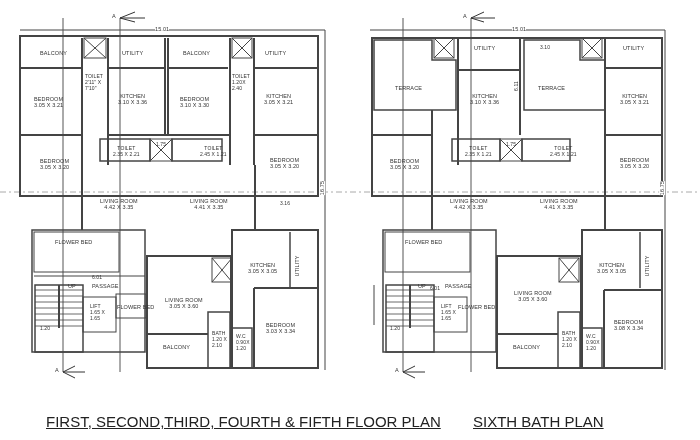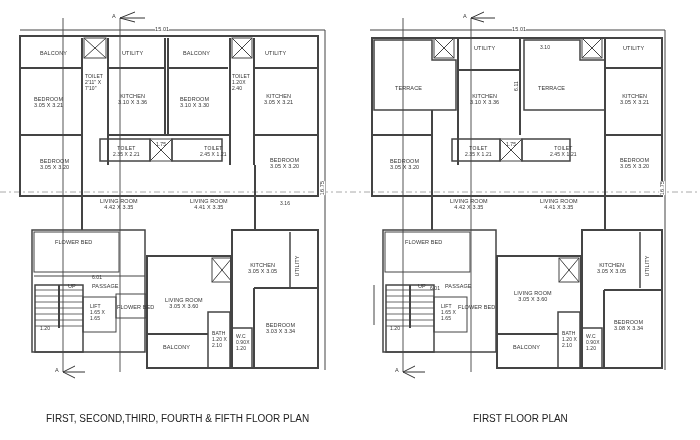--- a/index.html
+++ b/index.html
@@ -1,20 +1,20 @@
 <!DOCTYPE html>
 <html><head>
 <meta charset="utf-8">
 <style>
   html, body { margin:0; padding:0; background:#fff; }
   body { width:700px; height:440px; position:relative; overflow:hidden; font-family:"Liberation Sans", sans-serif; color:#222; }
   svg { position:absolute; left:0; top:0; }
   .lbl { position:absolute; font-size:5.5px; line-height:6px; text-align:center; white-space:pre; color:#333; letter-spacing:0.1px; }
   .sm { font-size:5px; }
-  .title { position:absolute; font-size:10px; color:#222; white-space:nowrap; }
+  .title { position:absolute; font-size:15px; text-decoration:underline; color:#222; white-space:nowrap; }
   .vert { transform:rotate(-90deg); transform-origin:center; }
 </style>
 </head>
 <body>
 
 <svg width="700" height="440" viewBox="0 0 700 440">
   <g stroke="#444" fill="none" stroke-width="1">
 
     <line x1="20" y1="30" x2="325" y2="30"></line>
       <line x1="325" y1="30" x2="325" y2="370"></line>
@@ -260,14 +260,14 @@
   <div class="lbl vert" style="left:636px;top:263px;">UTILITY</div>
   <div class="lbl" style="left:513px;top:344px;">BALCONY</div>
   <div class="lbl sm" style="left:562px;top:330px;text-align:left;">BATH
 1.20 X
 2.10</div>
   <div class="lbl sm" style="left:586px;top:333px;text-align:left;">W.C
 0.90X
 1.20</div>
   <div class="lbl" style="left:614px;top:319px;">BEDROOM
 3.08 X 3.34</div>
-  <div class="title" style="left:473px;top:413px;">FIRST FLOOR PLAN</div>
+  <div class="title" style="left:473px;top:413px;">SIXTH BATH PLAN</div>
 </div>
 
 </body></html>

